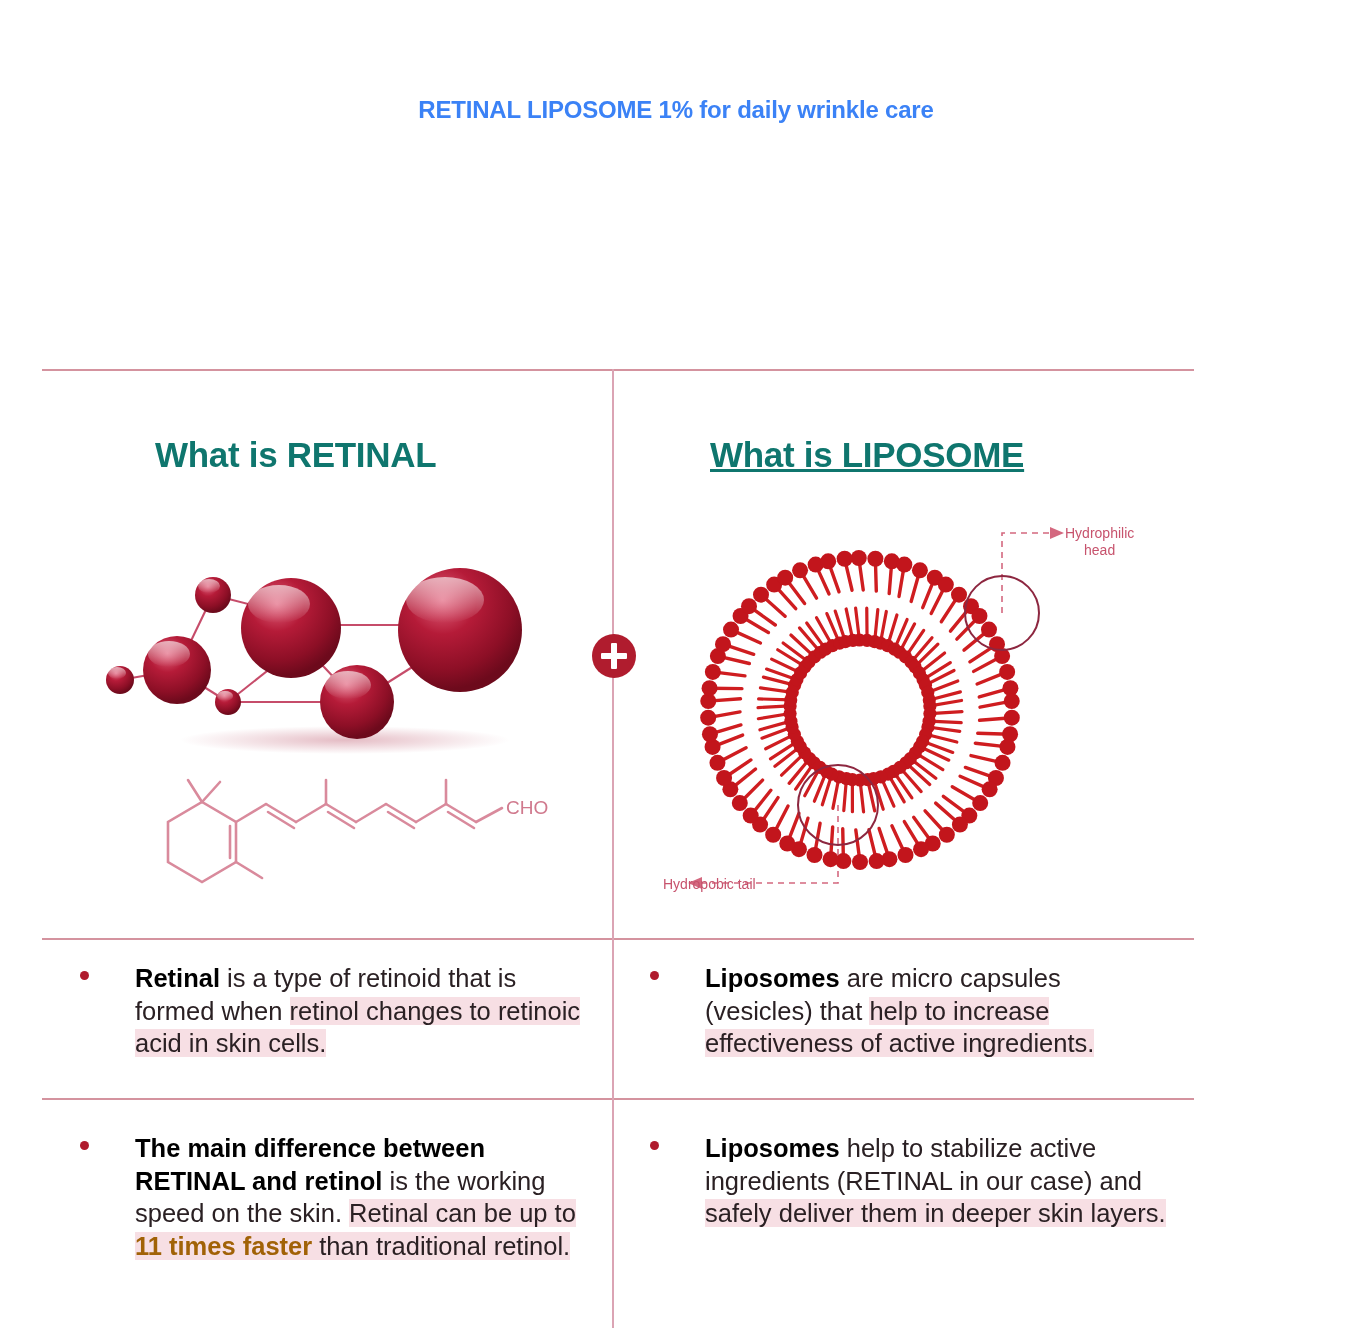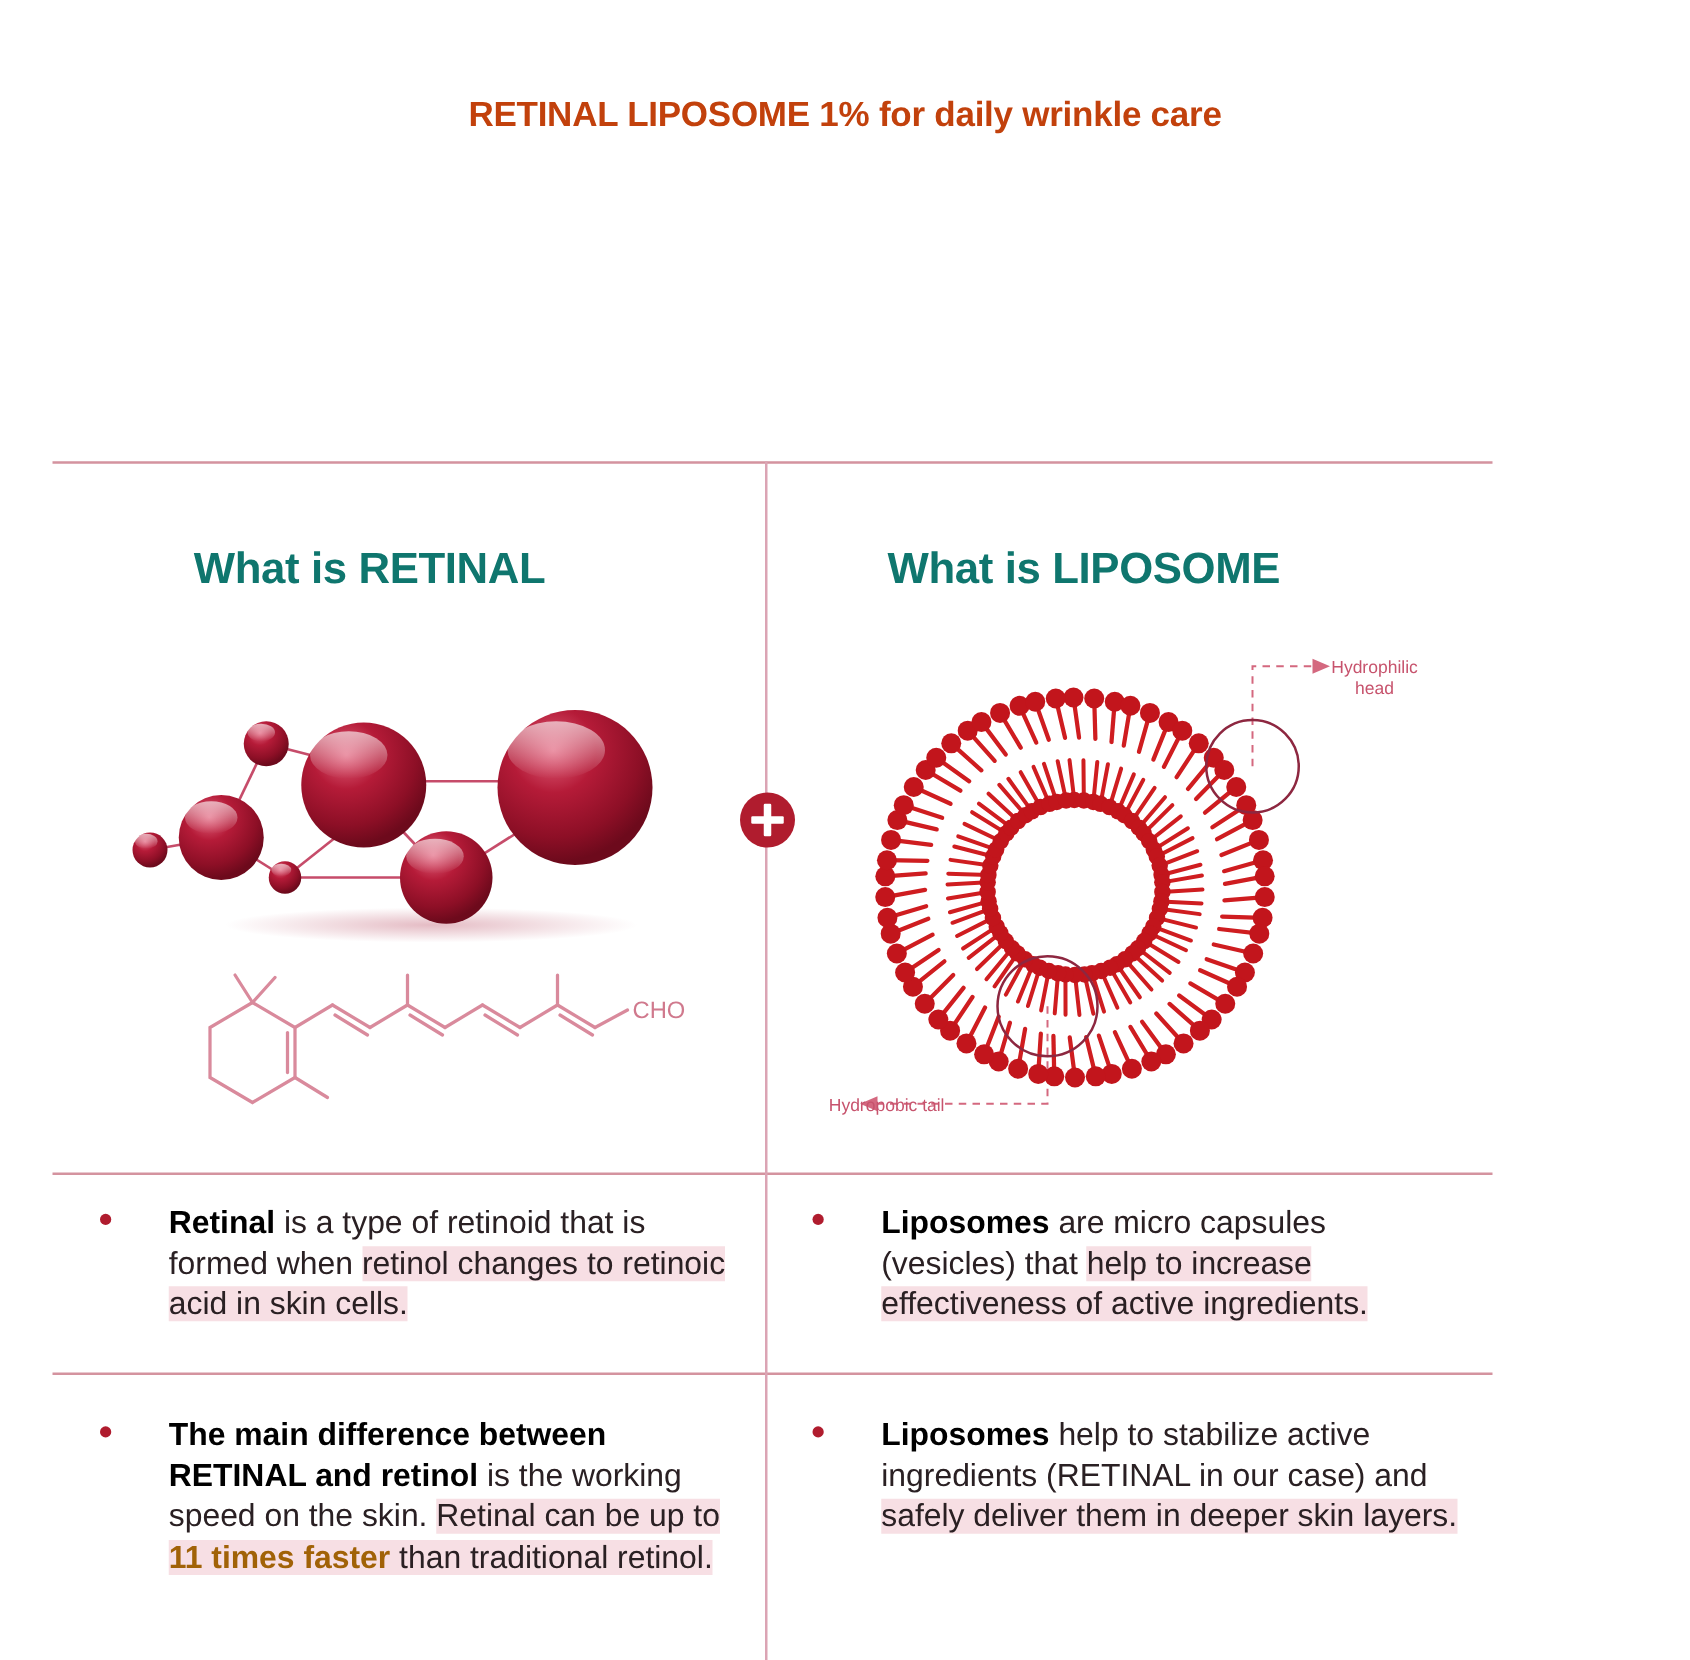--- a/index.html
+++ b/index.html
@@ -18,24 +18,24 @@
   #title {
     color: #b61f37;
     font-weight: bold;
     font-size: 54px;
     line-height: 1.08;
     letter-spacing: -0.5px;
     margin: 0 auto;
     width: 1050px;
   }
   #subtitle {
-    color: #c2410c;
+    color: #3b82f6;
     font-weight: bold;
-    font-size: 28px;
-    margin-top: 14px;
+    font-size: 24px;
+    margin-top: 34px;
     letter-spacing: -0.2px;
   }
 
   
   .hrule {
     position: absolute;
     left: 42px;
     width: 1152px;
     height: 2px;
     background: #d4939f;
@@ -74,21 +74,21 @@
 
   
   .col-heading {
     position: absolute;
     font-size: 35px;
     font-weight: bold;
     color: #0f766e;
     letter-spacing: -0.3px;
   }
   #heading-retinal  { left: 155px; top: 435px; }
-  #heading-liposome { left: 710px; top: 435px; }
+  #heading-liposome { left: 710px; top: 435px; text-decoration: underline; }
 
   
   #molecule-art {
     position: absolute;
     left: 95px;
     top: 540px;
     width: 460px;
     height: 230px;
   }
   #chem-art {

